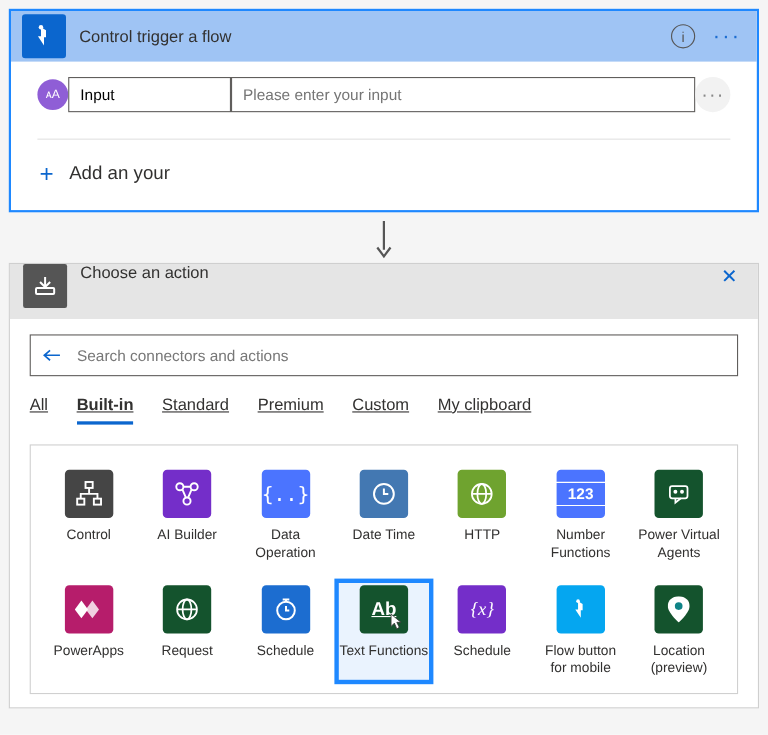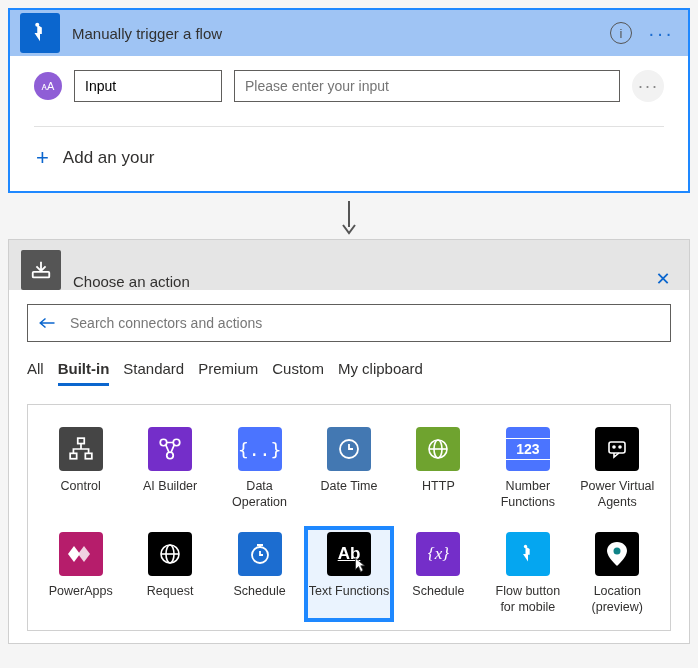--- a/index.html
+++ b/index.html
@@ -40,21 +40,21 @@
     display: flex; align-items: center; justify-content: center;
     font-size: 13px; margin-right: 12px;
     cursor: pointer;
   }
   .ellipsis-btn {
     color: #1c6dd0; font-size: 20px; letter-spacing: 2px;
     cursor: pointer; padding: 0 4px;
   }
 
   .trigger-body { padding: 14px 24px 8px 24px; }
-  .input-row { display: flex; align-items: center; gap: 12px; }
+  .input-row { display: flex; align-items: center; }
   .aA-badge {
     width: 28px; height: 28px; border-radius: 50%;
     background: #8f5ed6; color: #fff;
     display: flex; align-items: center; justify-content: center;
     font-size: 11px;
   }
   .small-input {
     width: 148px; height: 32px;
     border: 1px solid #605e5c;
     padding: 0 10px; font-size: 14px;
@@ -82,21 +82,21 @@
 
   
   .arrow-down { display: flex; justify-content: center; padding: 4px 0; }
 
   
   .card-action {
     border: 1px solid #cfcfcf;
     background: #fff;
   }
   .action-header {
-    display: flex; align-items: flex-end;
+    display: flex; align-items: flex-start;
     background: #e5e5e5;
     height: 50px; padding: 0 12px;
   }
   .action-icon-wrap {
     width: 40px; height: 40px; background: #555;
     display: flex; align-items: center; justify-content: center;
     margin-right: 12px; border-radius: 2px;
   }
   .action-title { flex: 1; font-size: 15px; color: #323130; }
   .close-x { width: 28px; text-align: center; color: #0b66ce; font-size: 18px; cursor: pointer; }
@@ -105,21 +105,21 @@
   .search-box {
     border: 1px solid #605e5c; height: 38px;
     display: flex; align-items: center; padding: 0 10px; gap: 14px;
   }
   .search-input {
     flex: 1; border: none; outline: none; font-size: 14px;
     font-family: inherit; color: #323130;
   }
   .search-input::placeholder { color: #777; }
 
-  .tabs { display: flex; gap: 14px; margin-top: 18px; font-size: 15px; }
+  .tabs { display: flex; gap: 26px; margin-top: 18px; font-size: 15px; text-decoration: underline; }
   .tab { cursor: pointer; padding-bottom: 6px; color: #323130; }
   .tab.active { font-weight: 600; border-bottom: 3px solid #0b66ce; }
 
   .connector-box {
     border: 1px solid #d0d0d0; margin-top: 18px;
     padding: 18px 8px 10px 8px;
   }
   .connector-grid {
     display: grid;
     grid-template-columns: repeat(7, 1fr);
@@ -147,37 +147,37 @@
   .cursor-overlay {
     position: absolute; right: 2px; bottom: 2px;
     pointer-events: none;
   }
 
   .bg-dark   { background: #454545; }
   .bg-purple { background: #742ec9; }
   .bg-blue   { background: #4b74ff; }
   .bg-slate  { background: #4378b2; }
   .bg-green  { background: #6fa32f; }
-  .bg-teal   { background: #000000; text-decoration: underline; }
+  .bg-teal   { background: #14532d; text-decoration: underline; }
   .bg-pink   { background: #b61d6b; }
   .bg-lblue  { background: #1c6dd0; }
   .bg-cyan   { background: #05a6f0; }
 </style>
 </head>
 <body>
 
 <div class="card-trigger">
   <div class="trigger-header">
     <div class="trigger-icon-wrap">
       <svg width="22" height="22" viewBox="0 0 24 24" fill="none">
         <path d="M9 3 L9 12 L6 12 L12 21 L12 13 L14 13 L14 6 Z" fill="#fff"></path>
         <circle cx="9" cy="3" r="2.2" fill="#fff"></circle>
       </svg>
     </div>
-    <div class="trigger-title">Manually trigger a flow</div>
+    <div class="trigger-title">Control trigger a flow</div>
     <div class="info-icon">i</div>
     <div class="ellipsis-btn">···</div>
   </div>
   <div class="trigger-body">
     <div class="input-row">
       <div class="aA-badge">ᴀA</div>
       <input class="small-input" value="Input" style="">
       <input class="wide-input" placeholder="Please enter your input" style="">
       <div class="row-ellipsis">···</div>
     </div>

